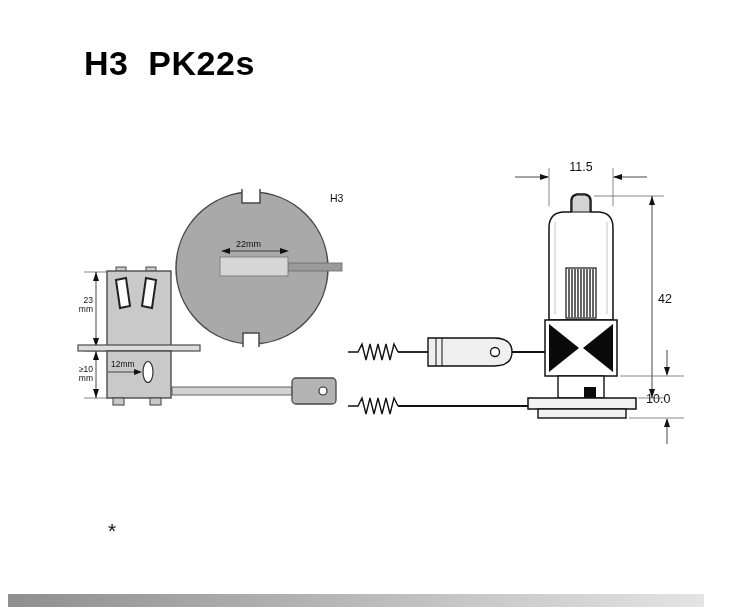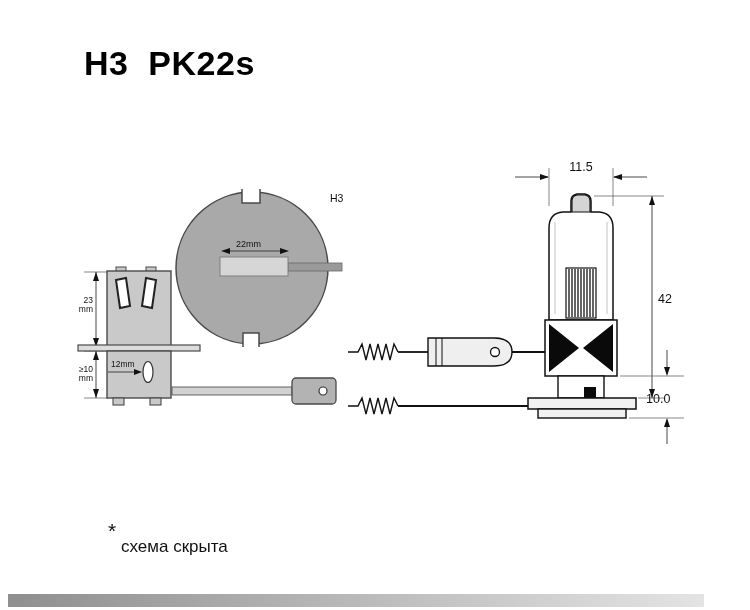--- a/index.html
+++ b/index.html
@@ -176,16 +176,15 @@
         <line class="dim-line" x1="667" y1="350" x2="667" y2="374"></line>
         <polygon class="arrow" points="667,376 664,367 670,367"></polygon>
         <line class="dim-line" x1="667" y1="420" x2="667" y2="444"></line>
         <polygon class="arrow" points="667,418 664,427 670,427"></polygon>
         <text class="t-dim" x="646" y="403">10.0</text>
       </g>
     </g>
   </svg>
 
   <div class="footnote-marker">*</div>
-  <div class="footnote-text">схема скрыта</div>
 
   <div class="bottom-bar"></div>
 </div>
 
 </body></html>

